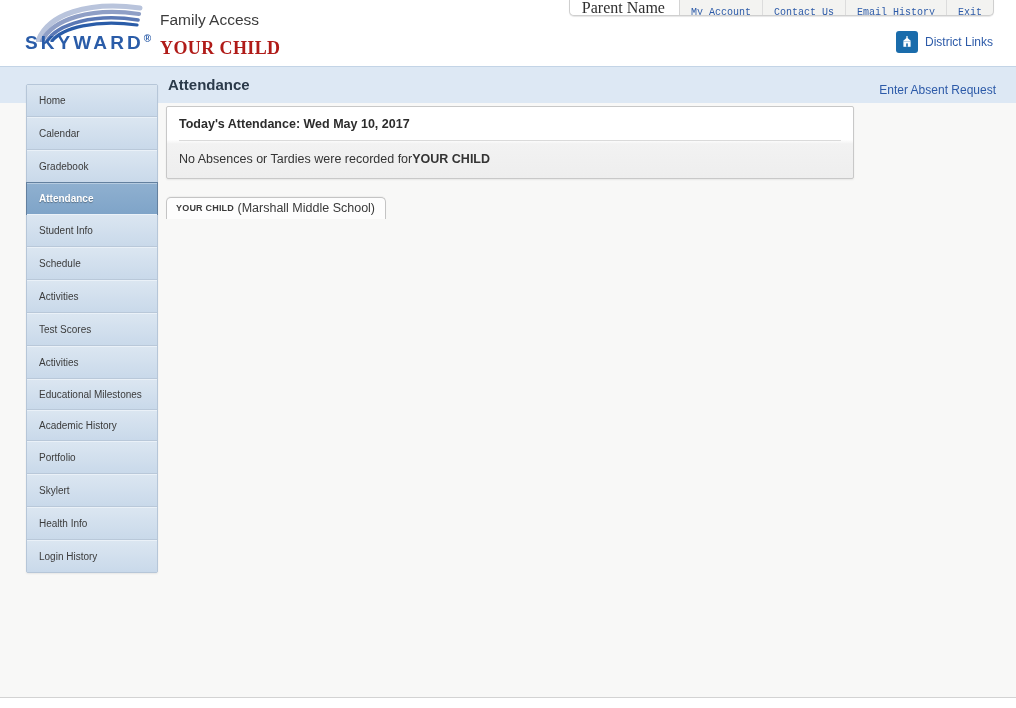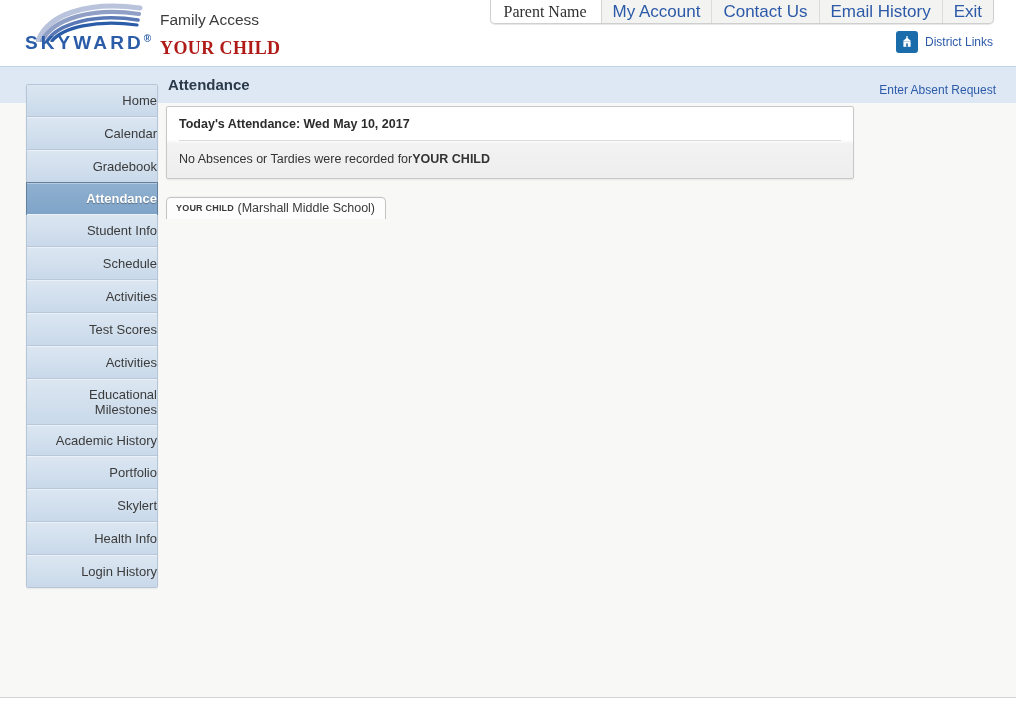--- a/index.html
+++ b/index.html
@@ -57,21 +57,21 @@
     font-family: "Liberation Serif", serif;
     font-size: 18px;
     font-weight: bold;
     color: #b01b18;
     letter-spacing: 0.4px;
   }
 
   
   .topnav {
     position: absolute; right: 22px; top: 0px;
-    height: 24px;
+    height: 16px;
     display: flex; align-items: stretch;
     background: #f3f3f1;
     border: 1px solid #cfcfcf;
     border-top: none;
     border-radius: 0 0 5px 5px;
     box-shadow: 0 1px 1px rgba(0,0,0,0.10);
     overflow: hidden;
   }
   .parent-name {
     display: flex; align-items: center;
@@ -79,25 +79,26 @@
     font-family: "Liberation Serif", serif;
     font-size: 16px;
     color: #2f2f2f;
     background: #ffffff;
     border-right: 1px solid #d4d4d4;
     border-radius: 0 0 0 4px;
   }
   .topnav a {
     display: flex; align-items: center;
     padding: 12px 11px;
-    font-size: 17px;
+    font-size: 10px;
     color: #2c5aa8;
     text-decoration: none;
     border-left: 1px solid #dcdcdc;
     white-space: nowrap;
+    font-family: Liberation Mono, monospace;
   }
   .topnav a:first-of-type { border-left: none; }
 
   
   .district-links {
     position: absolute; right: 23px; top: 31px;
     display: flex; align-items: center; gap: 7px;
     text-decoration: none;
   }
   .dl-icon {
@@ -125,29 +126,28 @@
     width: 132px;
     background: #cedceb;
     border: 1px solid #b6c6d8;
     border-radius: 2px;
     box-shadow: 0 1px 2px rgba(0,0,0,0.07);
     z-index: 5;
   }
   .nav-item {
     position: relative;
     padding: 8px 0 8px 12px;
-    font-size: 13px;
+    font-size: 10px;
     color: #3b3b3b;
     background: linear-gradient(to bottom, #dbe6f1 0%, #c9d9ea 100%);
     border-bottom: 1px solid #b9c8d9;
     border-top: 1px solid #eaf1f8;
     cursor: pointer;
     line-height: 15px;
     min-height: 31px;
-    text-align: right;
   }
   .nav-item:first-child { border-top: none; }
   .nav-item:last-child { border-bottom: none; }
   .nav-item.selected {
     background: linear-gradient(to bottom, #8fb0d0 0%, #7fa4c8 100%);
     color: #ffffff;
     font-weight: bold;
     border: 1px solid #63809f;
     margin: -1px -1px;
     text-shadow: 0 1px 1px rgba(0,0,0,0.35);

